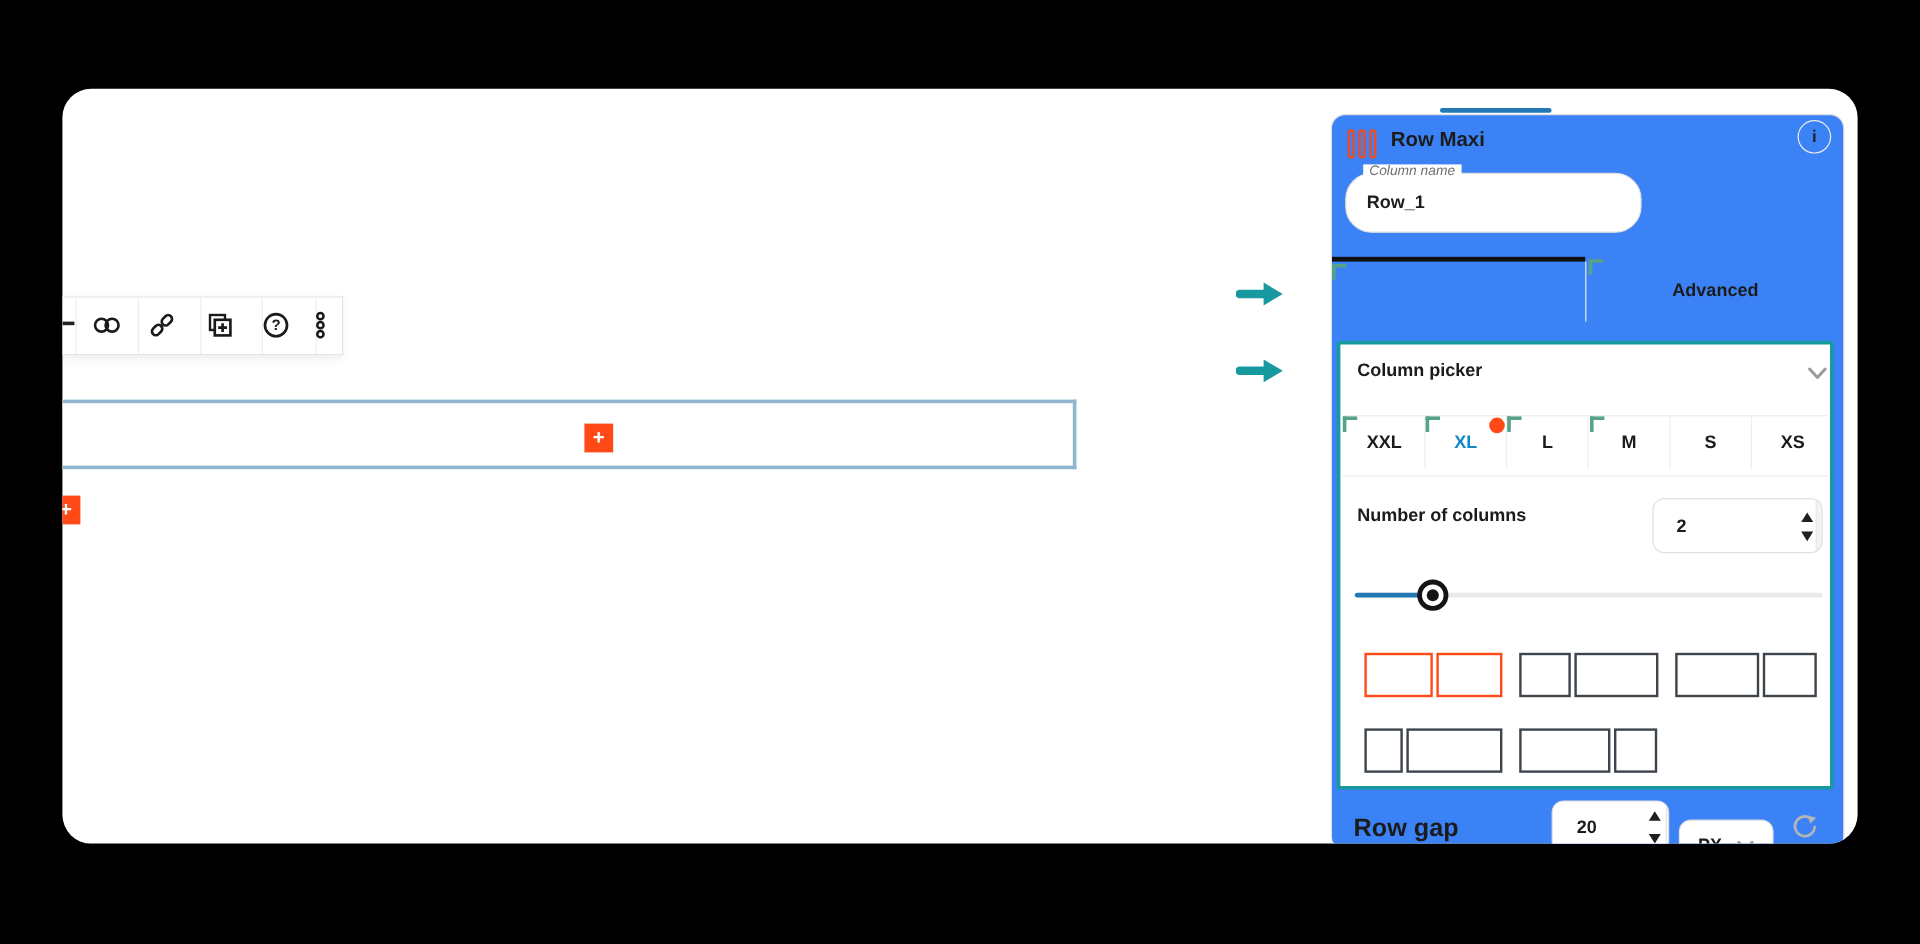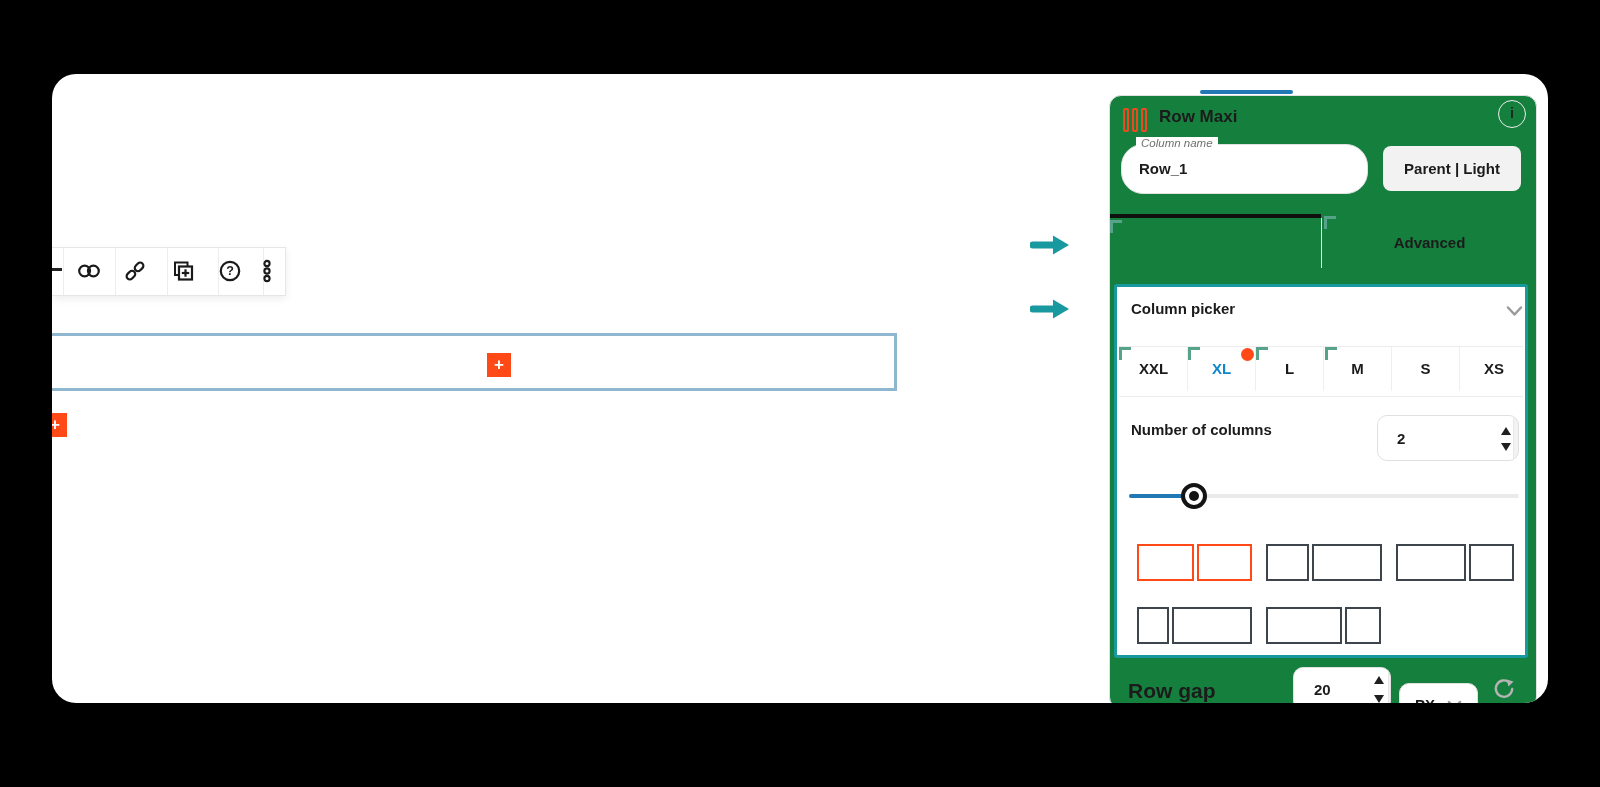--- a/index.html
+++ b/index.html
@@ -28,21 +28,21 @@
   .add-btn{
     position:absolute;width:24px;height:24px;background:#ff4a17;color:#fff;
     font-size:17px;font-weight:700;line-height:23px;text-align:center;cursor:pointer;
   }
   
   .annot-arrow{position:absolute;width:40px;height:22px;}
   .blue-line{position:absolute;left:1148px;top:16px;width:93px;height:4px;background:#2178b5;border-radius:2px;}
   
   .panel{
     position:absolute;left:1057px;top:21px;width:428px;height:614px;
-    background:#15803d;border:1.5px solid #e2e2e2;border-radius:12px;box-sizing:border-box;
+    background:#3b82f6;border:1.5px solid #e2e2e2;border-radius:12px;box-sizing:border-box;
   }
   .panel-title{position:absolute;left:49px;top:11px;font-size:17px;font-weight:700;}
   .block-icon{position:absolute;left:13px;top:12px;display:flex;gap:3px;}
   .block-icon span{display:block;width:6px;height:24px;border:2px solid #ee4a22;border-radius:2px;box-sizing:border-box;}
   .info-btn{
     position:absolute;left:388px;top:4px;width:28px;height:28px;border-radius:50%;
     border:1.5px solid #ededed;box-sizing:border-box;text-align:center;line-height:25px;
     font-size:14px;font-weight:700;color:#222;cursor:pointer;
   }
   .blockname{
@@ -187,21 +187,20 @@
         <span></span>
         <span></span>
     </div>
     <div class="panel-title">Row Maxi</div>
     <div class="info-btn">i</div>
 
     <div class="blockname-label">Column name</div>
     <div class="blockname">
       <input value="Row_1" style="">
     </div>
-    <div class="parent-btn">Parent | Light</div>
 
     <div class="tab-indicator"></div>
     <div class="corner" style="left:0;top:124px"></div>
     <div class="corner" style="left:214px;top:120px"></div>
     <div class="tab tab-advanced" id="tab1">Advanced</div>
     <div class="tab-sep"></div>
 
     <div class="picker-box">
       <div class="picker-title">Column picker</div>
       <svg class="picker-chev" width="17" height="12" viewBox="0 0 17 12">

